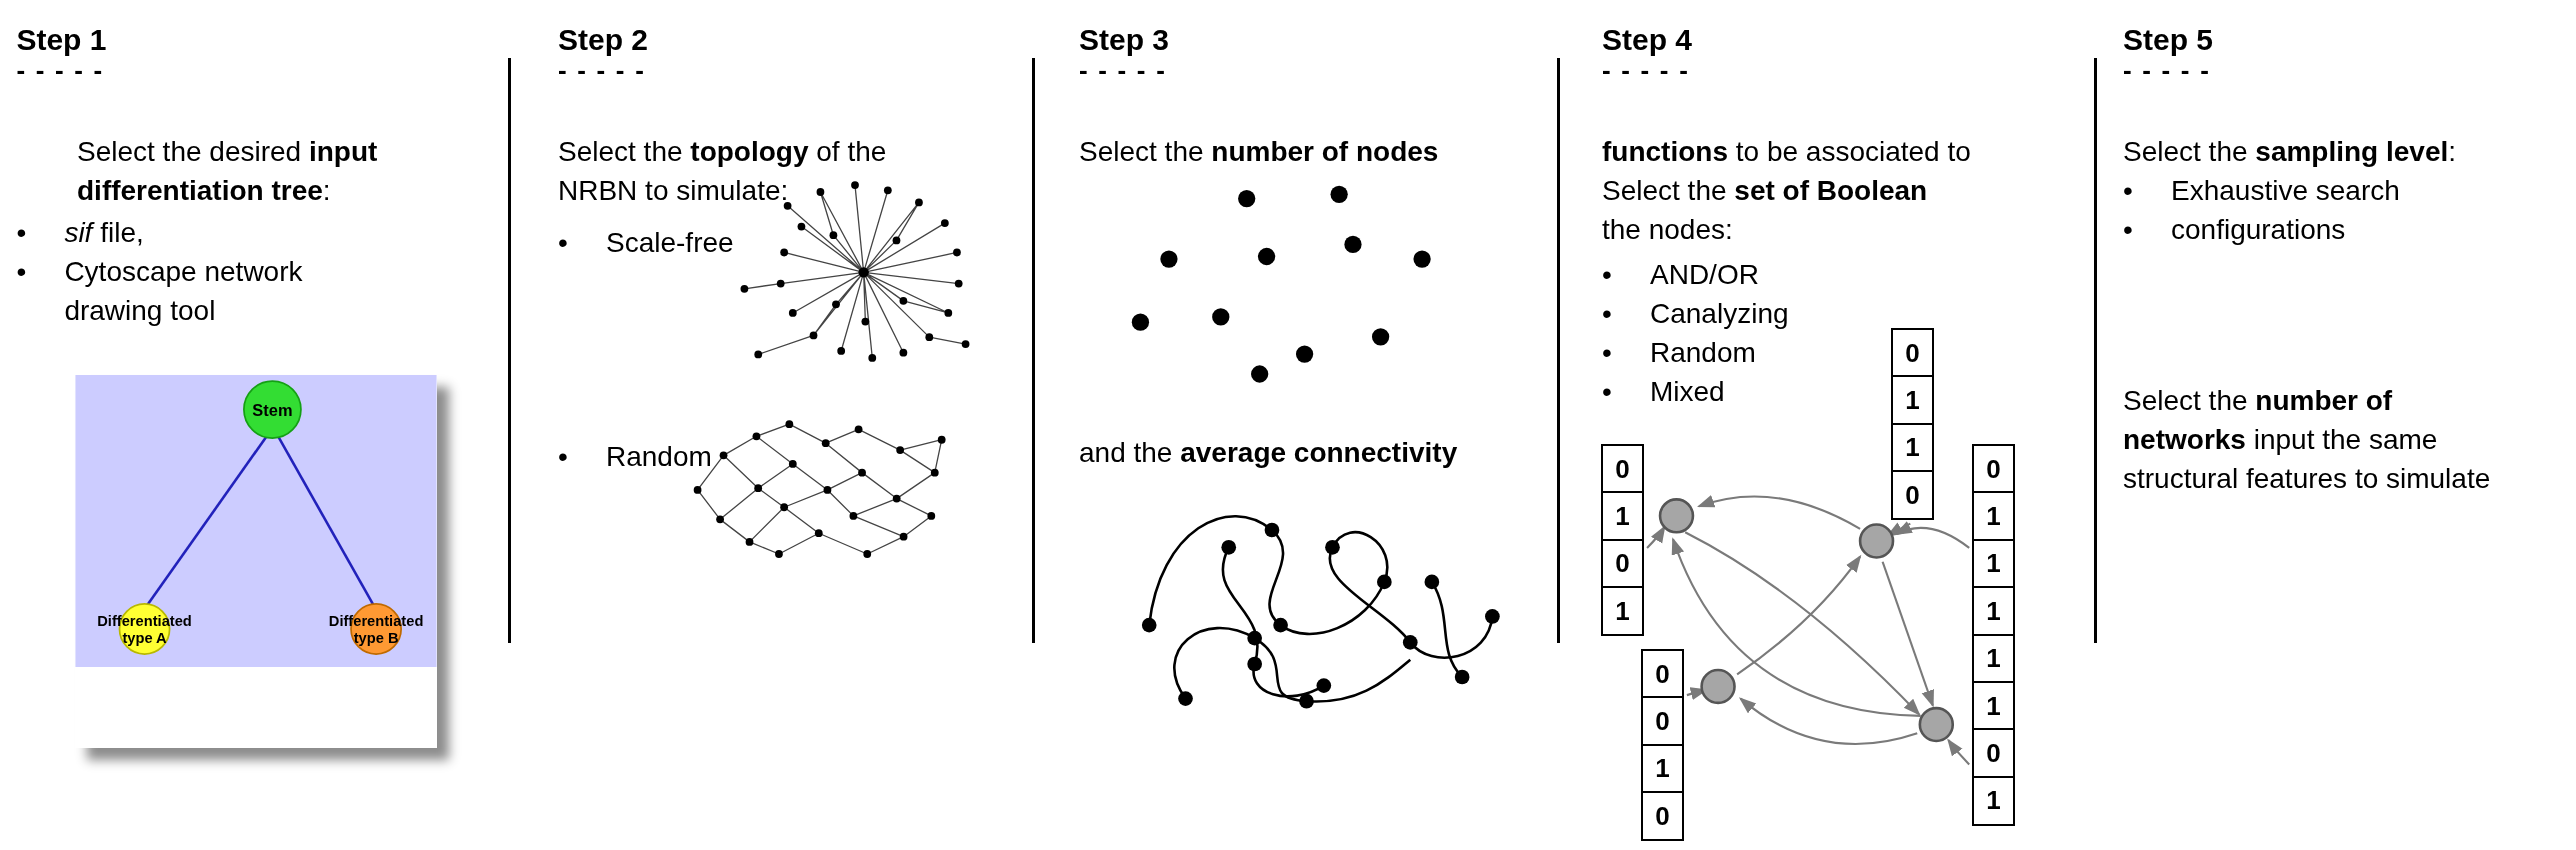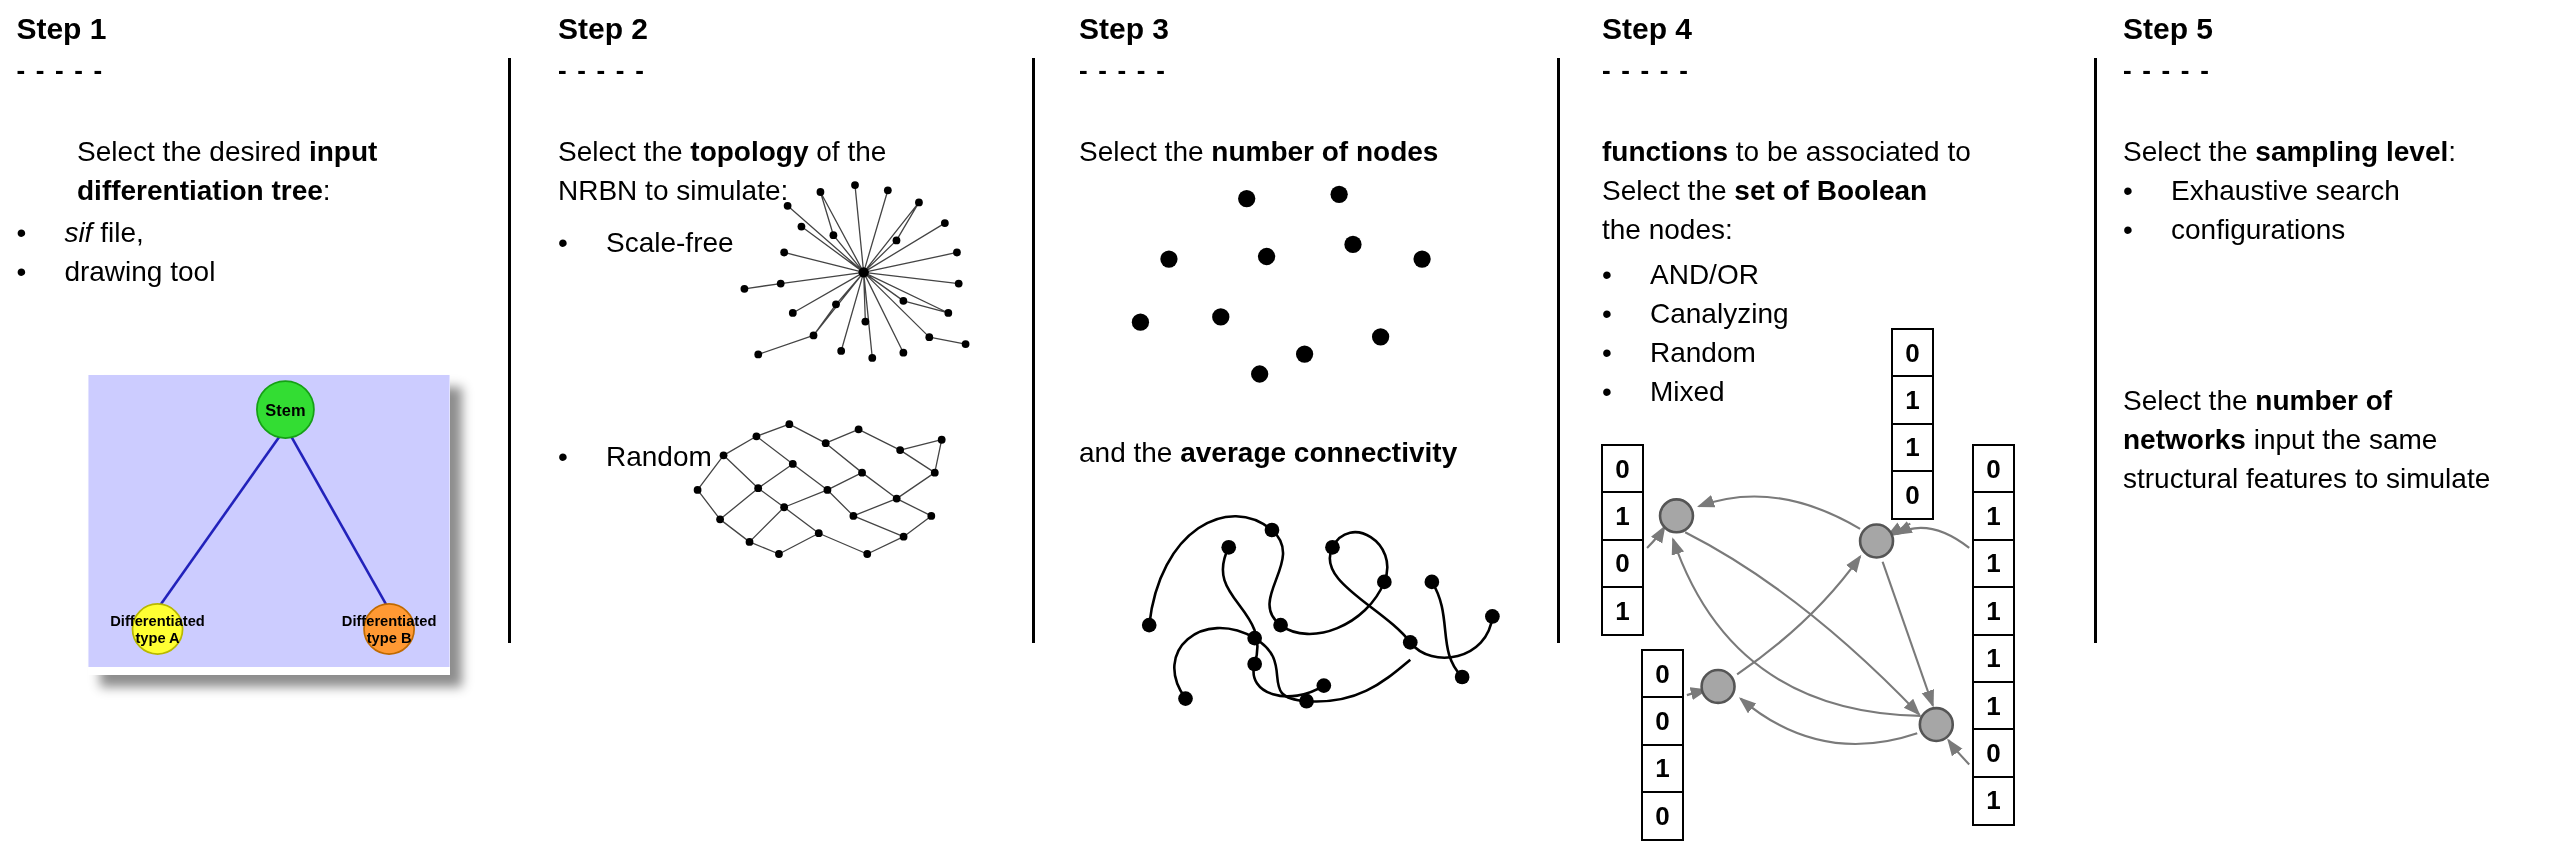--- a/index.html
+++ b/index.html
@@ -1,21 +1,21 @@
 <!DOCTYPE html>
 <html style="font-size:14px"><head>
 <meta charset="utf-8">
 <style>
   html,body { margin:0; padding:0; background:#ffffff; }
   .canvas {
     position:relative; width:2576px; height:851px; background:#ffffff;
     font-family:"Liberation Sans", sans-serif; color:#000; overflow:hidden;
   }
   .abs { position:absolute; }
-  .h   { font-size:30px; font-weight:bold; white-space:nowrap; }
+  .h   { font-size:30px; font-weight:bold; white-space:nowrap;margin-top:11px; }
   .dashes { font-size:26px; font-weight:bold; letter-spacing:1.7px; white-space:nowrap; }
   .body32 { font-size:28px; line-height:39px; }
   .tl { white-space:nowrap; }
   .b { font-weight:bold; }
   .i { font-style:italic; }
   .li { display:flex; font-size:28px; line-height:39px; }
   .li .dot { width:48px; flex:none; }
   .vdiv { position:absolute; top:58px; width:2.6px; height:585px; background:#000; }
   .treebox { box-shadow:12px 12px 10.4px rgba(0,0,0,0.45); }
   .ttable { position:absolute; z-index:5; }
@@ -42,26 +42,27 @@
   <div class="abs" style="left:16.4px; top:213px;">
     <div class="li">
       <span class="dot">•</span>
       <span>
           <div class="tl"><span class="i">sif</span><span> file,</span></div>
         </span>
     </div>
     <div class="li">
       <span class="dot">•</span>
       <span>
+          <div class="tl"><span>Cytoscape network</span></div>
           <div class="tl"><span>drawing tool</span></div>
         </span>
     </div>
   </div>
 
-  <div class="abs treebox" style="left:88px; top:375px; width:362px; height:300px;">
+  <div class="abs treebox" style="left:75px; top:375px; width:362px; height:373px;">
     <svg width="362" height="292" viewBox="0 0 418 338">
       <rect x="0" y="0" width="418" height="338" fill="#ccccff"></rect>
       <line x1="222" y1="70" x2="82" y2="268" stroke-width="3" stroke="#2222bb"></line>
       <line x1="234" y1="70" x2="346" y2="268" stroke-width="3" stroke="#2222bb"></line>
       <circle cx="228" cy="40" r="33" stroke="#15a015" stroke-width="2" fill="#33dd33"></circle>
       <text x="228" y="47" text-anchor="middle" font-size="19" font-weight="bold">Stem</text>
       <circle cx="80" cy="294" r="29" stroke="#b8b800" stroke-width="2" fill="#ffff33"></circle>
       <text x="80" y="291" text-anchor="middle" font-size="17" font-weight="bold">Differentiated</text>
       <text x="80" y="310" text-anchor="middle" font-size="17" font-weight="bold">type A</text>
       <circle cx="348" cy="294" r="29" stroke="#c06a00" stroke-width="2" fill="#ff9933"></circle>

